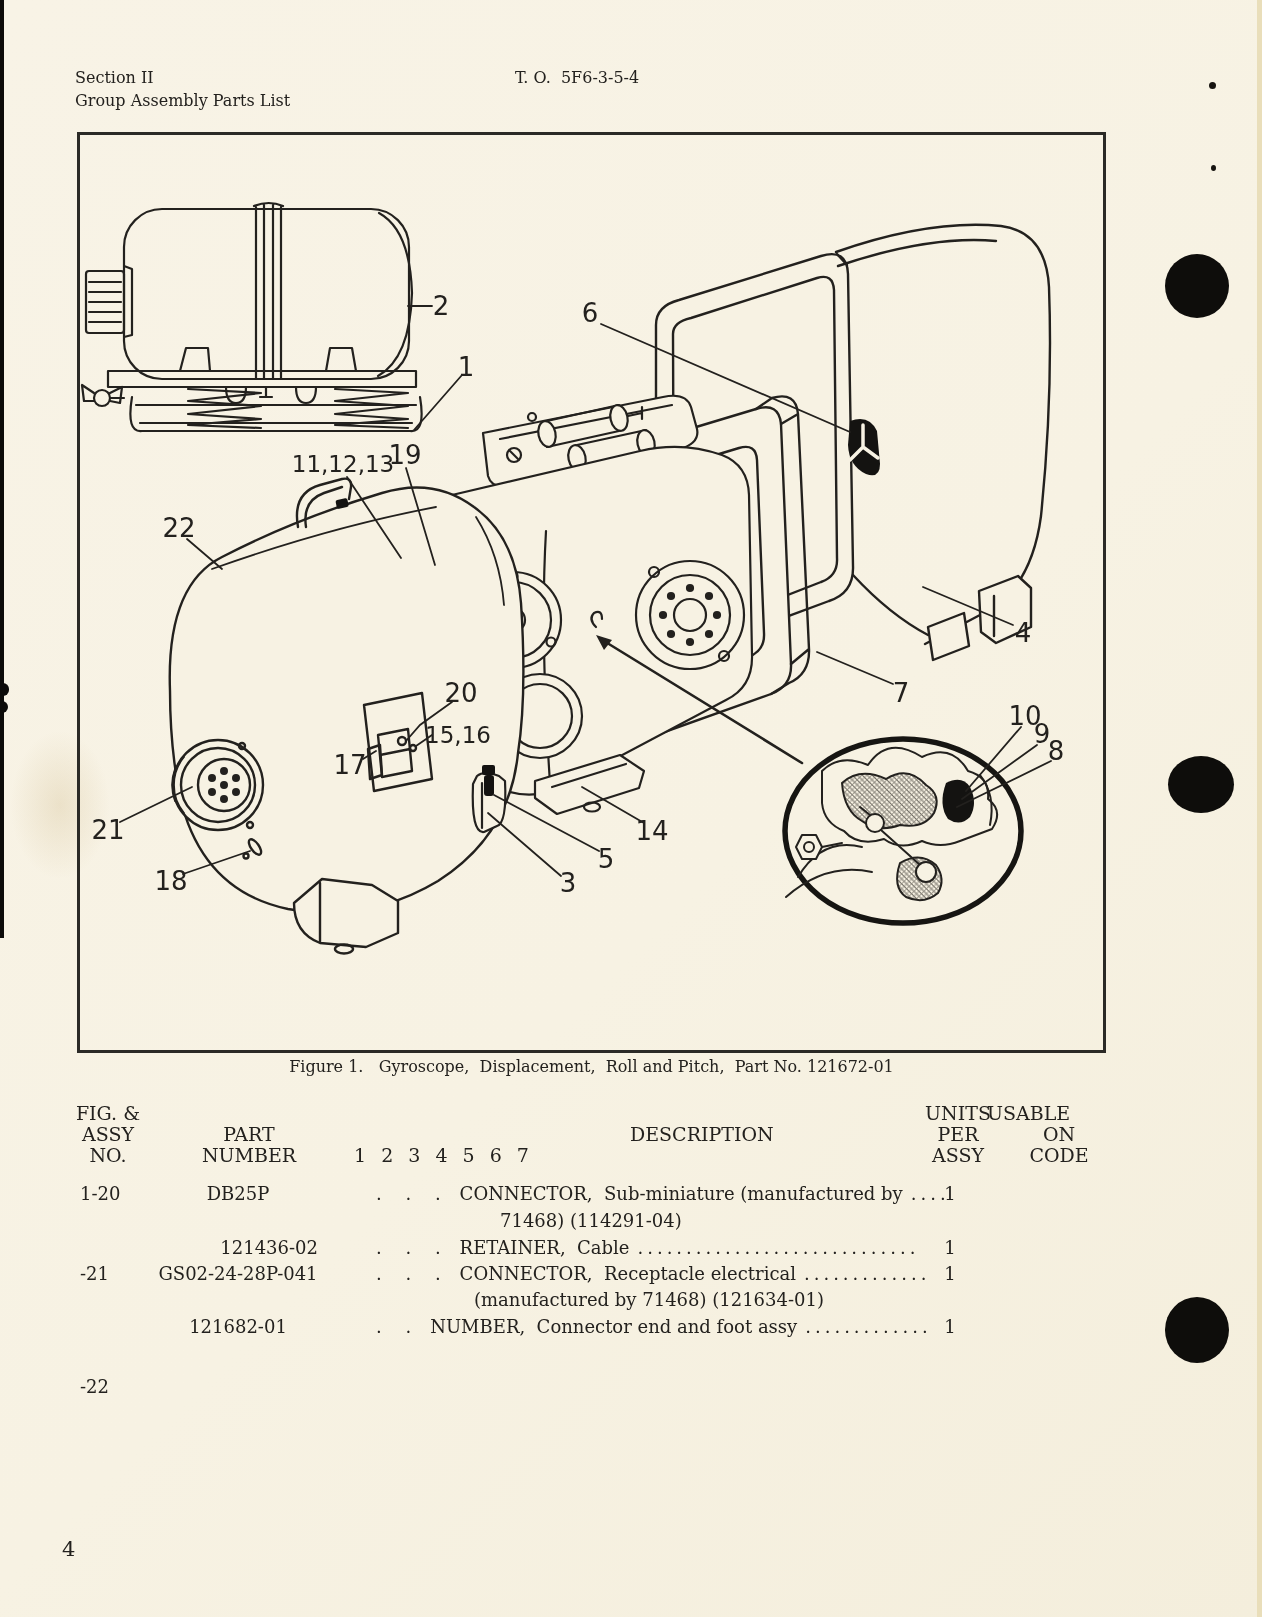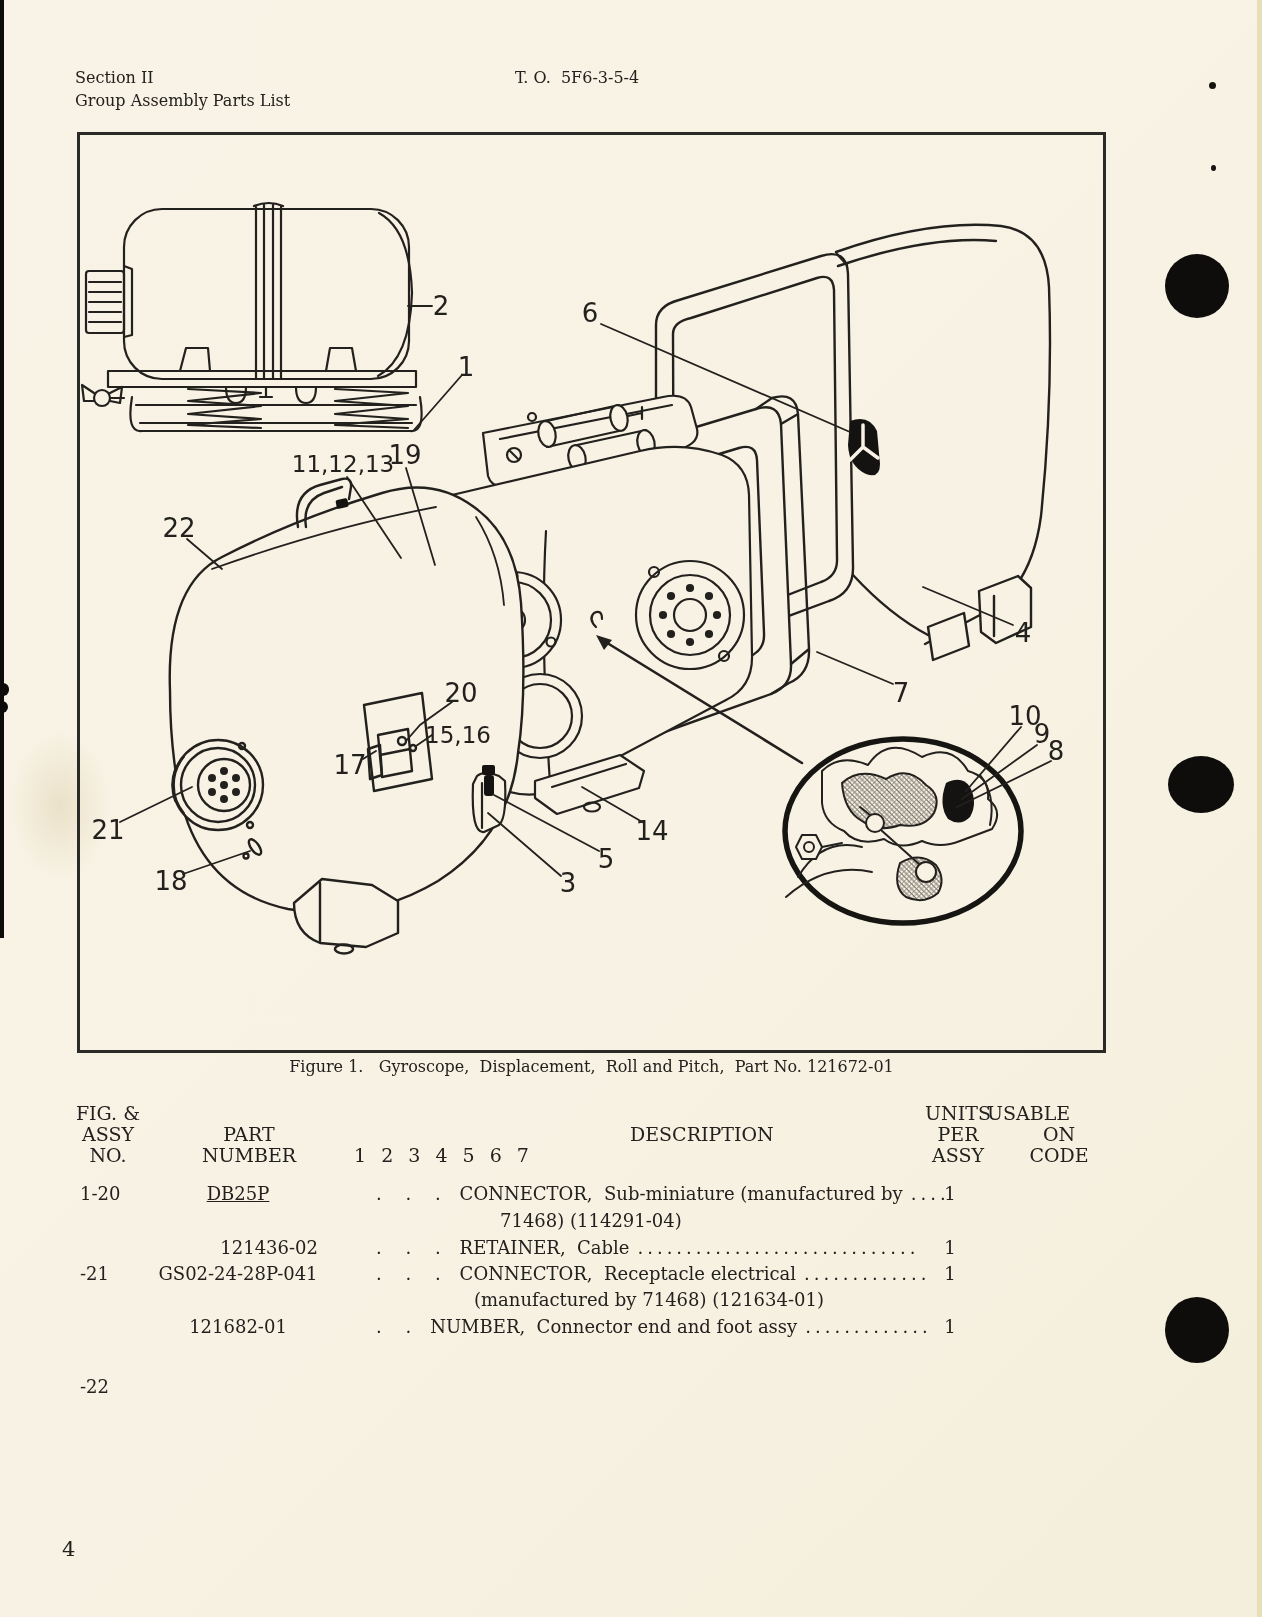--- a/index.html
+++ b/index.html
@@ -258,21 +258,21 @@
     <div class="t th cc" style="left:918px;top:1146px;width:80px;">ASSY</div>
     <div class="t th cc" style="left:987px;top:1104px;width:80px;">USABLE</div>
     <div class="t th cc" style="left:1019px;top:1125px;width:80px;">ON</div>
     <div class="t th cc" style="left:1019px;top:1146px;width:80px;">CODE</div>
   </div>
 
   <div>
 
     <div>
       <div class="t cell col-index" style="top:1185px;">1-20</div>
-      <div class="t cell col-part" style="top:1185px;text-decoration:underline;">DB25P</div>
+      <div class="t cell col-part" style="top:1185px;">DB25P</div>
       <div class="t cell col-dd" style="top:1185px;"><span class="dots">. . .</span><span>CONNECTOR,  Sub-miniature (manufactured by</span><span class="ldr">....</span></div>
       <div class="t cell col-units" style="top:1185px;">1</div>
     </div>
 
     <div class="t cell cont1" style="top:1212px;">71468) (114291-04)</div>
 
     <div>
       <div class="t cell col-part" style="top:1239px;text-align:right;">121436-02</div>
       <div class="t cell col-dd" style="top:1239px;"><span class="dots">. . .</span><span>RETAINER,  Cable</span><span class="ldr">.............................</span></div>
       <div class="t cell col-units" style="top:1239px;">1</div>

